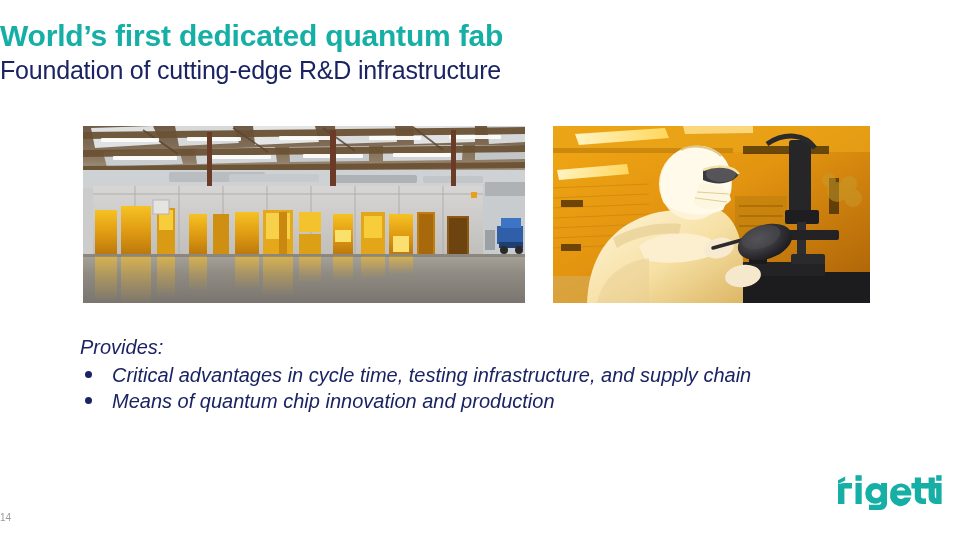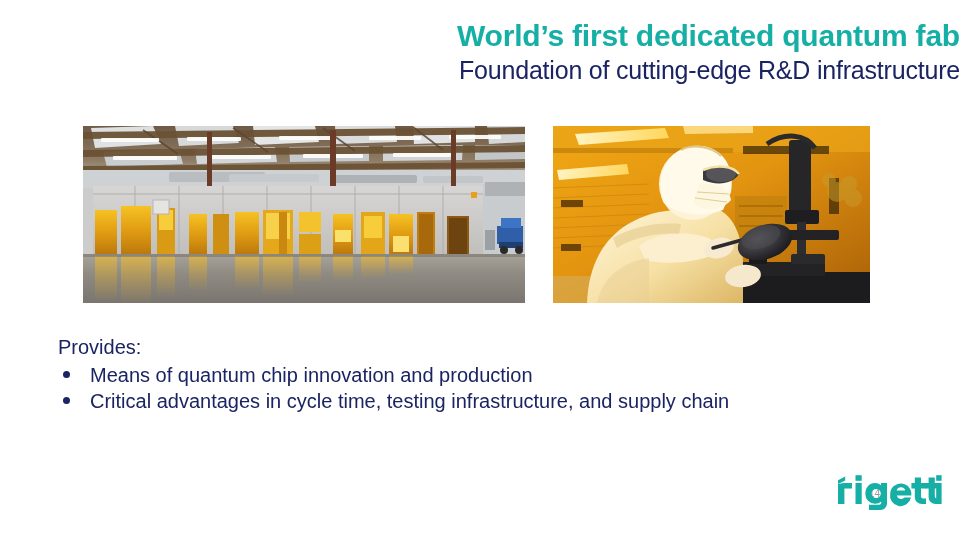--- a/index.html
+++ b/index.html
@@ -19,21 +19,21 @@
     inset: 0;
     background: #ffffff;
   }
 
   
   .title-block {
     position: absolute;
     left: 0;
     top: 20px;
     width: 960px;
-    text-align: right;
+    text-align: left;
   }
   .slide-title {
     font-size: 30px;
     font-weight: bold;
     color: #16AFA5;
     letter-spacing: -0.2px;
     line-height: 1.08;
     margin: 0;
   }
   .slide-subtitle {
@@ -61,24 +61,25 @@
     left: 553px;
     top: 126px;
     width: 317px;
     height: 177px;
   }
   .photo svg { display: block; width: 100%; height: 100%; }
 
   
   .body-block {
     position: absolute;
-    left: 58px;
+    left: 80px;
     top: 334px;
     width: 810px;
     color: #1B2463;
+    font-style: italic;
   }
   .lead-line {
     font-size: 20px;
     line-height: 26px;
     margin: 0 0 2px 0;
     color: #1B2463;
   }
   ul.bullets {
     list-style: none;
     margin: 0;
@@ -99,23 +100,23 @@
     width: 7px;
     height: 7px;
     border-radius: 50%;
     background: #1B2463;
   }
 
   
   .page-number {
     position: absolute;
     left: 0;
-    top: 488px;
+    top: 512px;
     width: 880px;
-    text-align: right;
+    text-align: left;
     font-size: 10px;
     color: #9b9b9b;
   }
   .logo {
     position: absolute;
     left: 836px;
     top: 474px;
     width: 106px;
     height: 36px;
   }
@@ -395,25 +396,25 @@
 
       <path d="M44 177 C 50 150, 70 136, 96 132 L 96 177 Z" fill="#e6cd92" opacity="0.45"></path>
     </svg>
   </div>
 
   <div class="body-block">
     <div class="lead-line">Provides:</div>
     <ul class="bullets">
       <li>
         <span class="dot"></span>
-        <span>Means of quantum chip innovation and production</span>
+        <span>Critical advantages in cycle time, testing infrastructure, and supply chain</span>
       </li>
       <li>
         <span class="dot"></span>
-        <span>Critical advantages in cycle time, testing infrastructure, and supply chain</span>
+        <span>Means of quantum chip innovation and production</span>
       </li>
     </ul>
   </div>
 
   <div class="page-number">14</div>
 
   <div class="logo">
     <svg viewBox="0 0 106 36">
       <g fill="#16AFA5">
 

